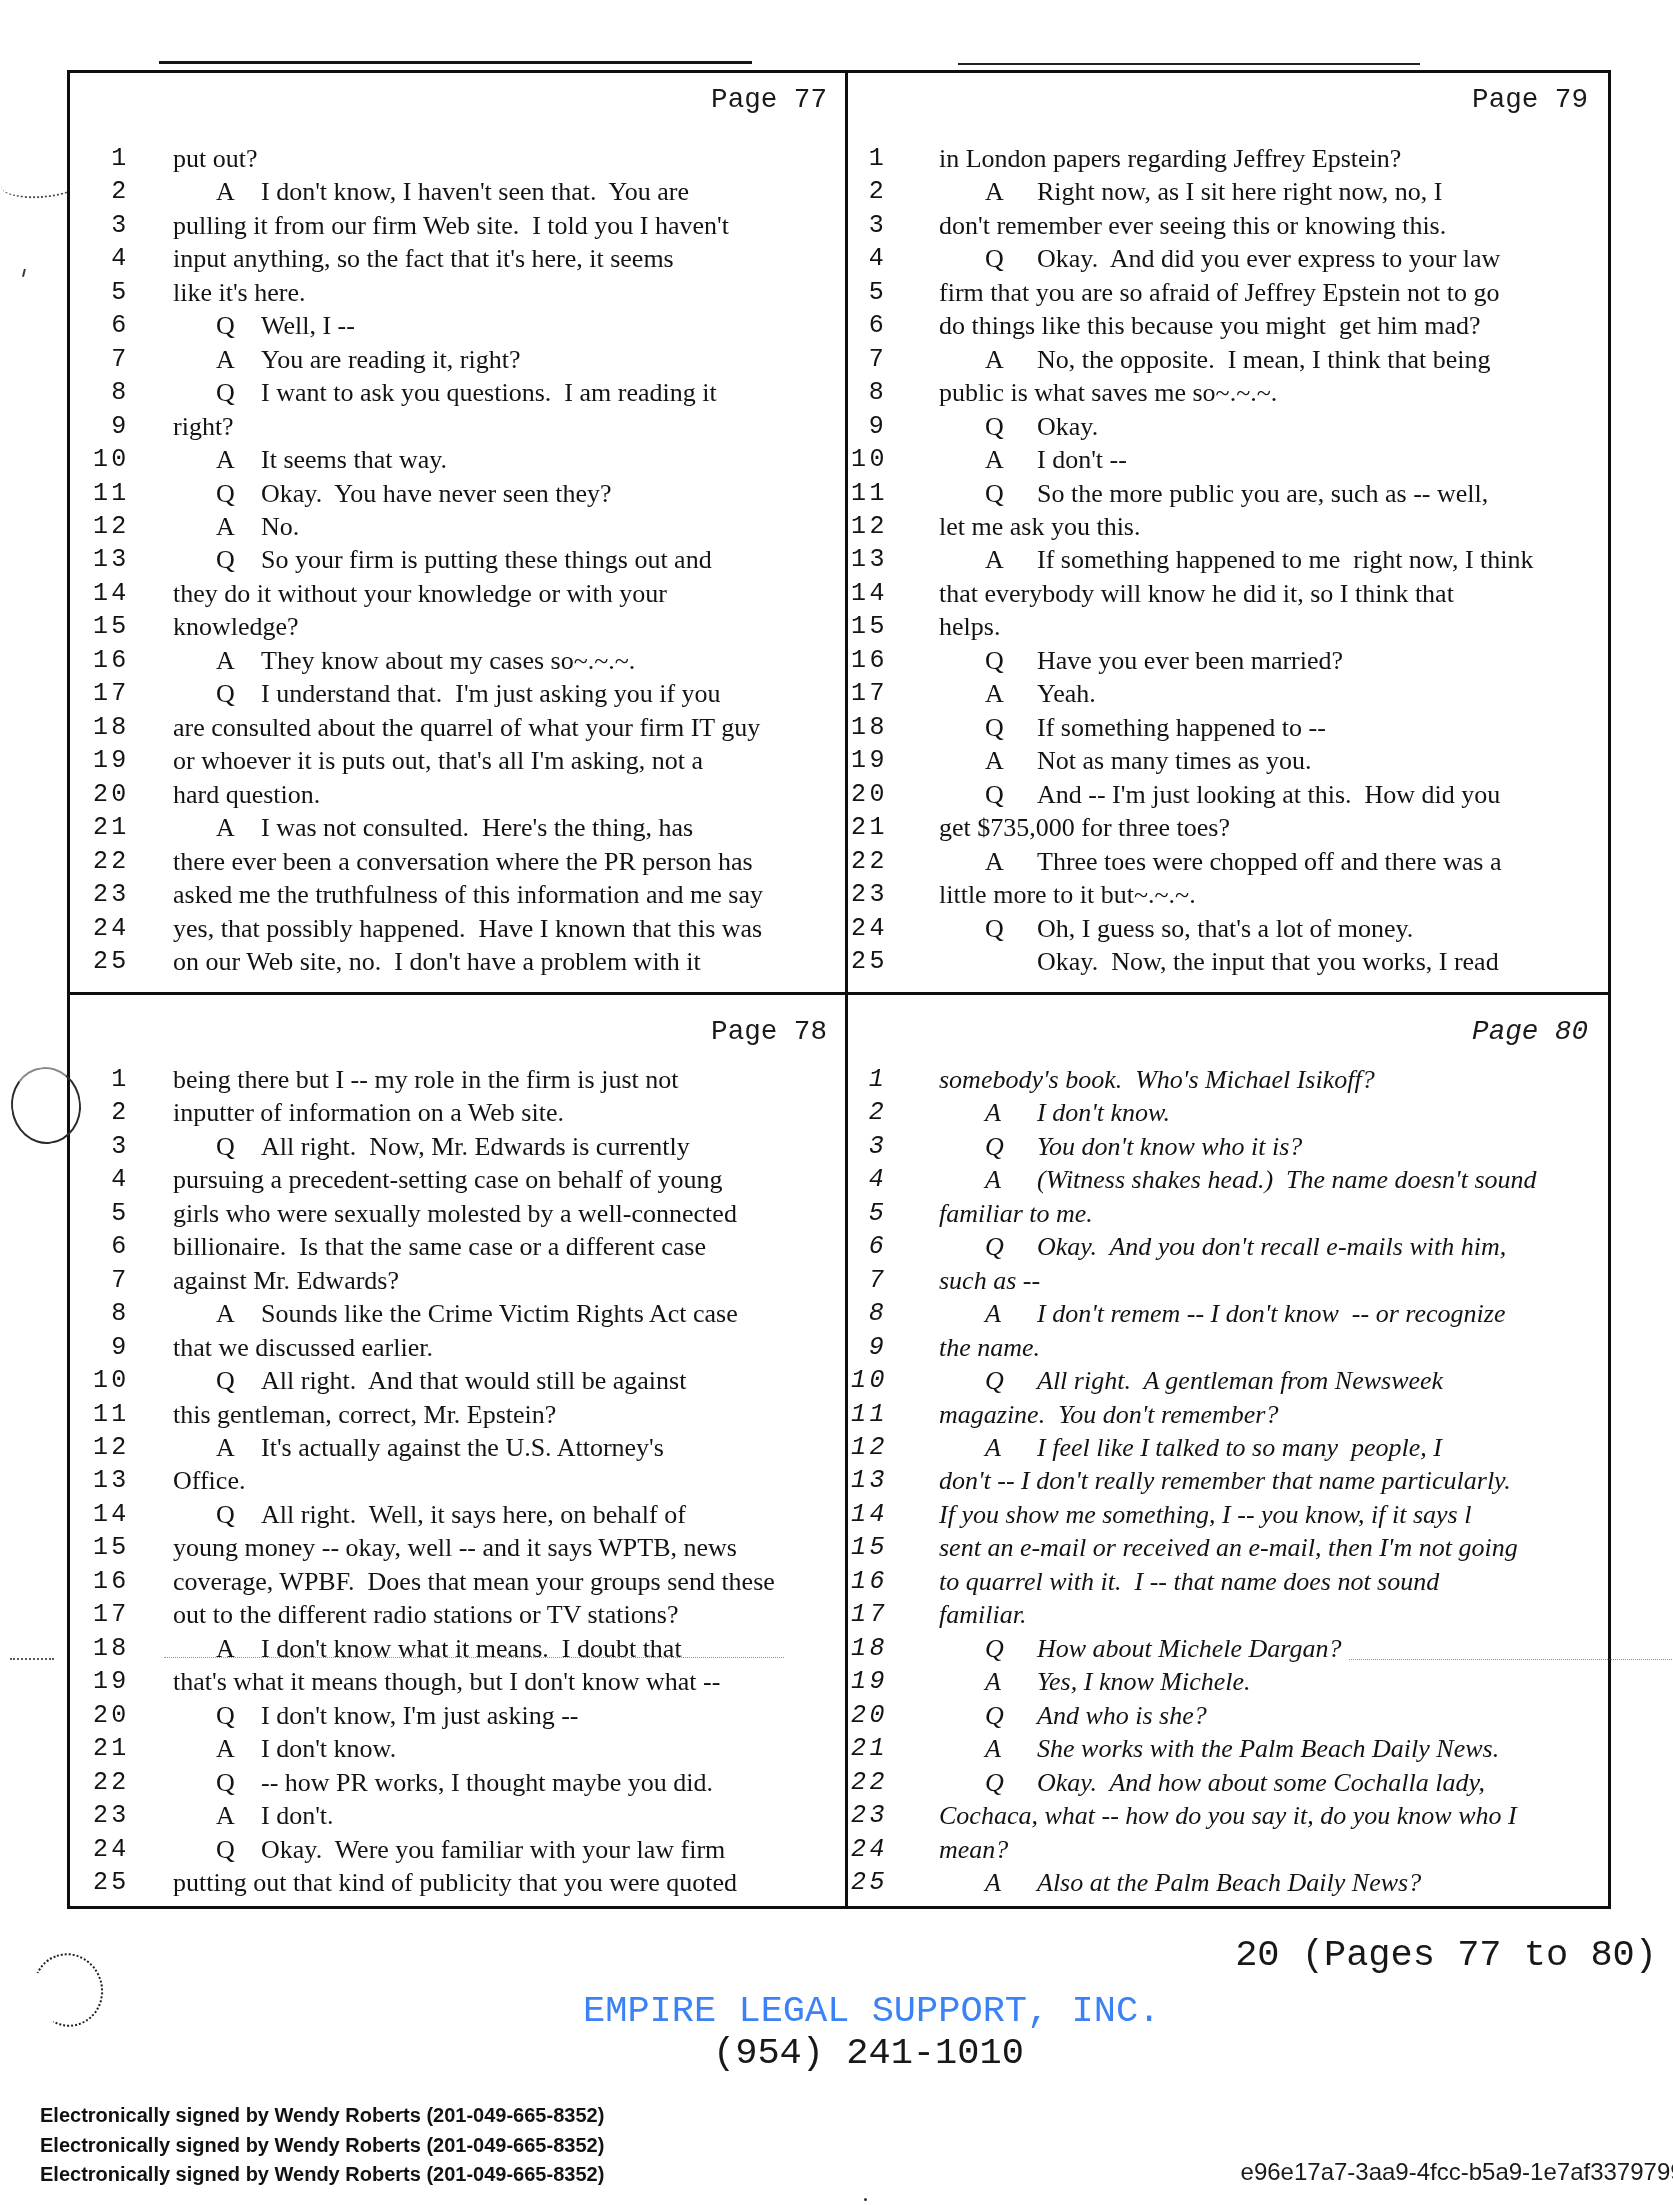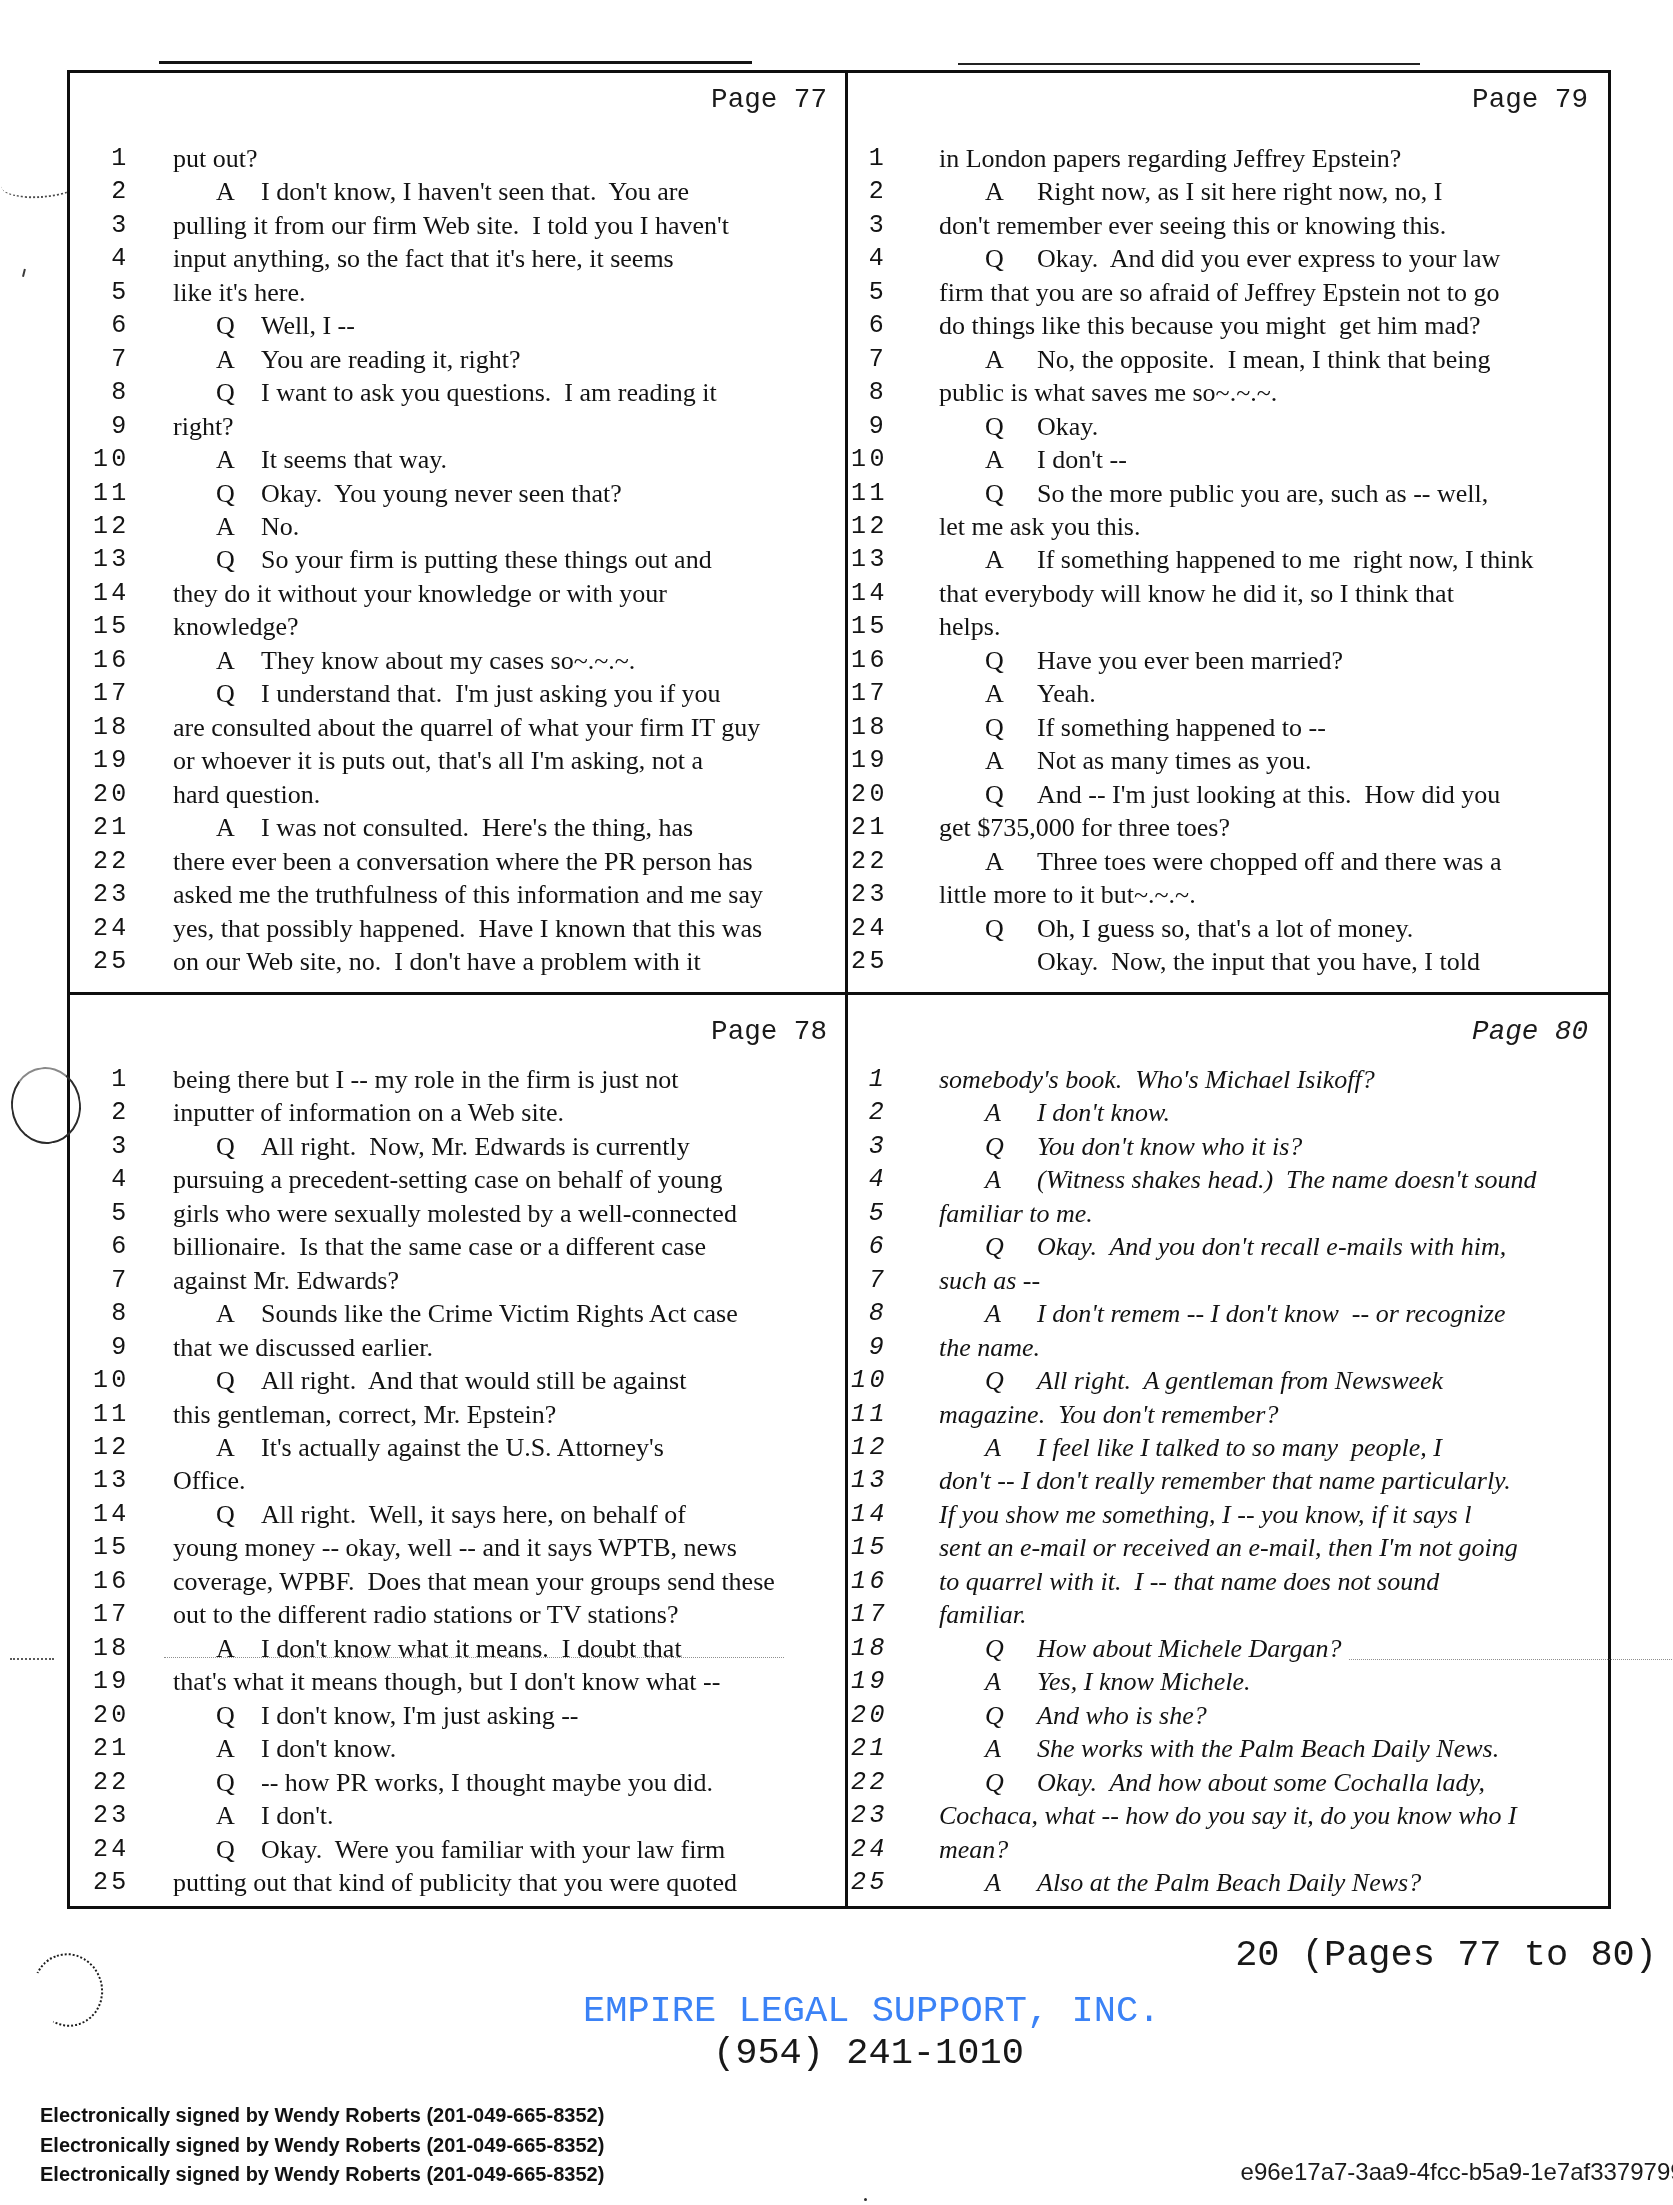--- a/index.html
+++ b/index.html
@@ -181,21 +181,21 @@
           <span class="txt">right?</span>
         </div>
         <div class="line" style="top: 301px;">
           <span class="ln">10</span>
           <span class="mk">A</span>
           <span class="txt qa">It seems that way.</span>
         </div>
         <div class="line" style="top: 335px;">
           <span class="ln">11</span>
           <span class="mk">Q</span>
-          <span class="txt qa">Okay.  You young never seen that?</span>
+          <span class="txt qa">Okay.  You have never seen they?</span>
         </div>
         <div class="line" style="top: 368px;">
           <span class="ln">12</span>
           <span class="mk">A</span>
           <span class="txt qa">No.</span>
         </div>
         <div class="line" style="top: 401px;">
           <span class="ln">13</span>
           <span class="mk">Q</span>
           <span class="txt qa">So your firm is putting these things out and</span>
@@ -362,21 +362,21 @@
           <span class="ln">23</span>
           <span class="txt">little more to it but~.~.~.</span>
         </div>
         <div class="line" style="top: 770px;">
           <span class="ln">24</span>
           <span class="mk">Q</span>
           <span class="txt qa">Oh, I guess so, that's a lot of money.</span>
         </div>
         <div class="line" style="top: 803px;">
           <span class="ln">25</span>
-          <span class="txt qa">Okay.  Now, the input that you have, I told</span>
+          <span class="txt qa">Okay.  Now, the input that you works, I read</span>
         </div>
       </div>
   </div>
 
   <div class="quad q-bl">
     <div class="page-title">Page 78</div>
     <div class="lines">
         <div class="line" style="top: 0px;">
           <span class="ln">1</span>
           <span class="txt">being there but I -- my role in the firm is just not</span>

